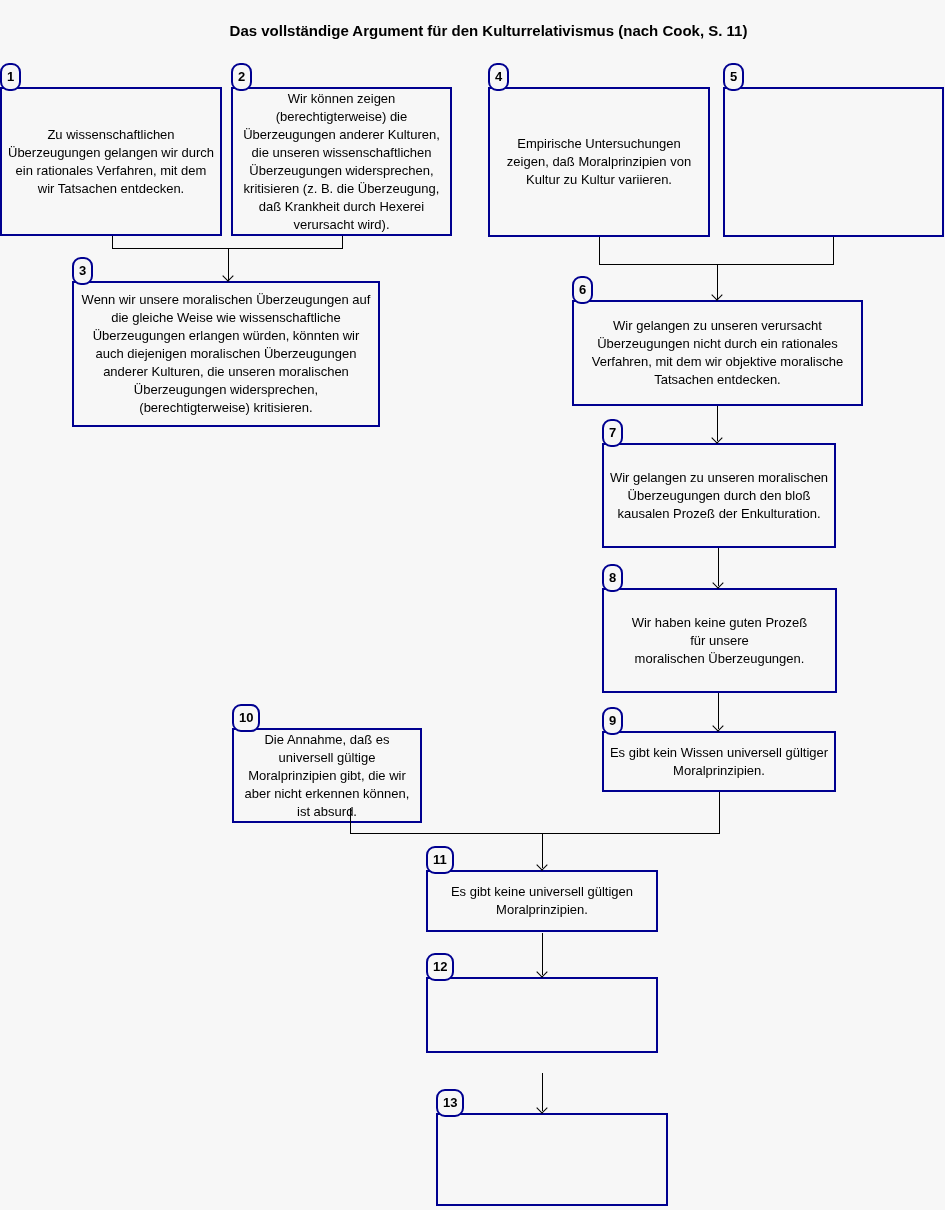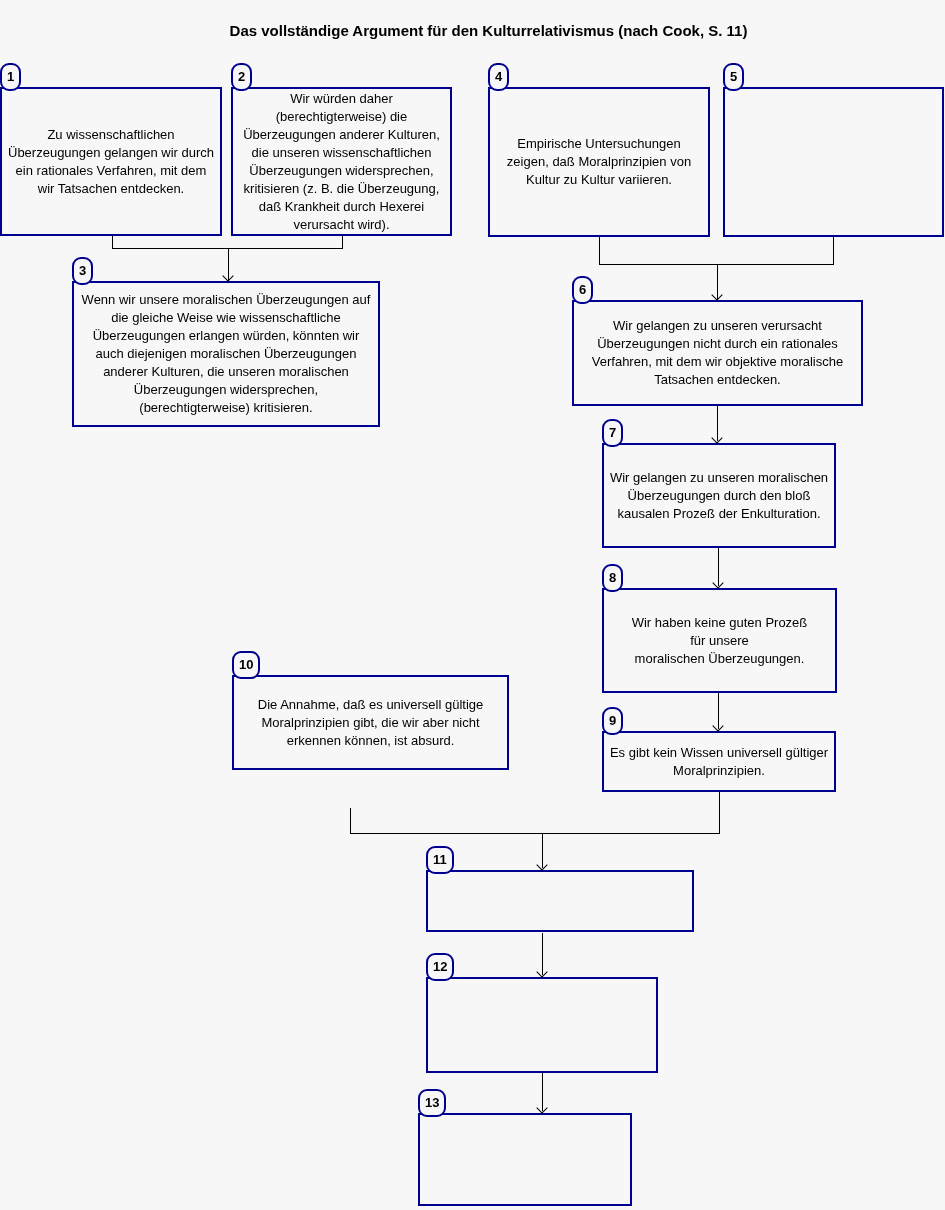--- a/index.html
+++ b/index.html
@@ -73,21 +73,21 @@
 
   <h1 class="title">Das vollständige Argument für den Kulturrelativismus (nach Cook, S. 11)</h1>
 
   <div class="node" style="left:0px;top:87px;width:222px;height:149px">
     <span class="badge">1</span>
     <span>Zu wissenschaftlichen Überzeugungen gelangen wir durch ein rationales Verfahren, mit dem wir Tatsachen entdecken.</span>
   </div>
 
   <div class="node" style="left:231px;top:87px;width:221px;height:149px">
     <span class="badge">2</span>
-    <span>Wir würden daher (berechtigterweise) die Überzeugungen anderer Kulturen, die unseren wissenschaftlichen Überzeugungen widersprechen, kritisieren (z. B. die Überzeugung, daß Krankheit durch Hexerei verursacht wird).</span>
+    <span>Wir können zeigen (berechtigterweise) die Überzeugungen anderer Kulturen, die unseren wissenschaftlichen Überzeugungen widersprechen, kritisieren (z. B. die Überzeugung, daß Krankheit durch Hexerei verursacht wird).</span>
   </div>
 
   <div class="node" style="left:72px;top:281px;width:308px;height:146px">
     <span class="badge">3</span>
     <span>Wenn wir unsere moralischen Überzeugungen auf die gleiche Weise wie wissenschaftliche Überzeugungen erlangen würden, könnten wir auch diejenigen moralischen Überzeugungen anderer Kulturen, die unseren moralischen Überzeugungen widersprechen, (berechtigterweise) kritisieren.</span>
   </div>
 
   <div class="node" style="left:488px;top:87px;width:222px;height:150px">
     <span class="badge">4</span>
     <span>Empirische Untersuchungen zeigen, daß Moralprinzipien von Kultur zu Kultur variieren.</span>
@@ -112,34 +112,35 @@
     <span>Wir haben keine guten Prozeß
 für unsere
 moralischen Überzeugungen.</span>
   </div>
 
   <div class="node" style="left:602px;top:731px;width:234px;height:61px">
     <span class="badge">9</span>
     <span>Es gibt kein Wissen universell gültiger Moralprinzipien.</span>
   </div>
 
-  <div class="node" style="left:232px;top:675px;width:277px;height:95px">
+  <div class="node" style="left:232px;top:728px;width:190px;height:95px">
     <span class="badge">10</span>
     <span>Die Annahme, daß es universell gültige Moralprinzipien gibt, die wir aber nicht erkennen können, ist absurd.</span>
   </div>
 
-  <div class="node" style="left:426px;top:870px;width:268px;height:62px">
+  <div class="node" style="left:426px;top:870px;width:232px;height:62px">
     <span class="badge">11</span>
+    <span>Es gibt keine universell gültigen Moralprinzipien.</span>
   </div>
 
-  <div class="node" style="left:426px;top:977px;width:232px;height:96px">
+  <div class="node" style="left:426px;top:977px;width:232px;height:76px">
     <span class="badge">12</span>
   </div>
 
-  <div class="node" style="left:418px;top:1113px;width:214px;height:93px">
+  <div class="node" style="left:436px;top:1113px;width:232px;height:93px">
     <span class="badge">13</span>
   </div>
 
   <div class="vline" style="left:112px;top:236px;height:13px"></div>
   <div class="vline" style="left:342px;top:236px;height:13px"></div>
   <div class="hline" style="left:112px;top:248px;width:231px"></div>
   <div class="vline" style="left:228px;top:249px;height:31px"></div>
   <div class="head" style="left:224px;top:272px"></div>
 
   <div class="vline" style="left:599px;top:237px;height:28px"></div>

